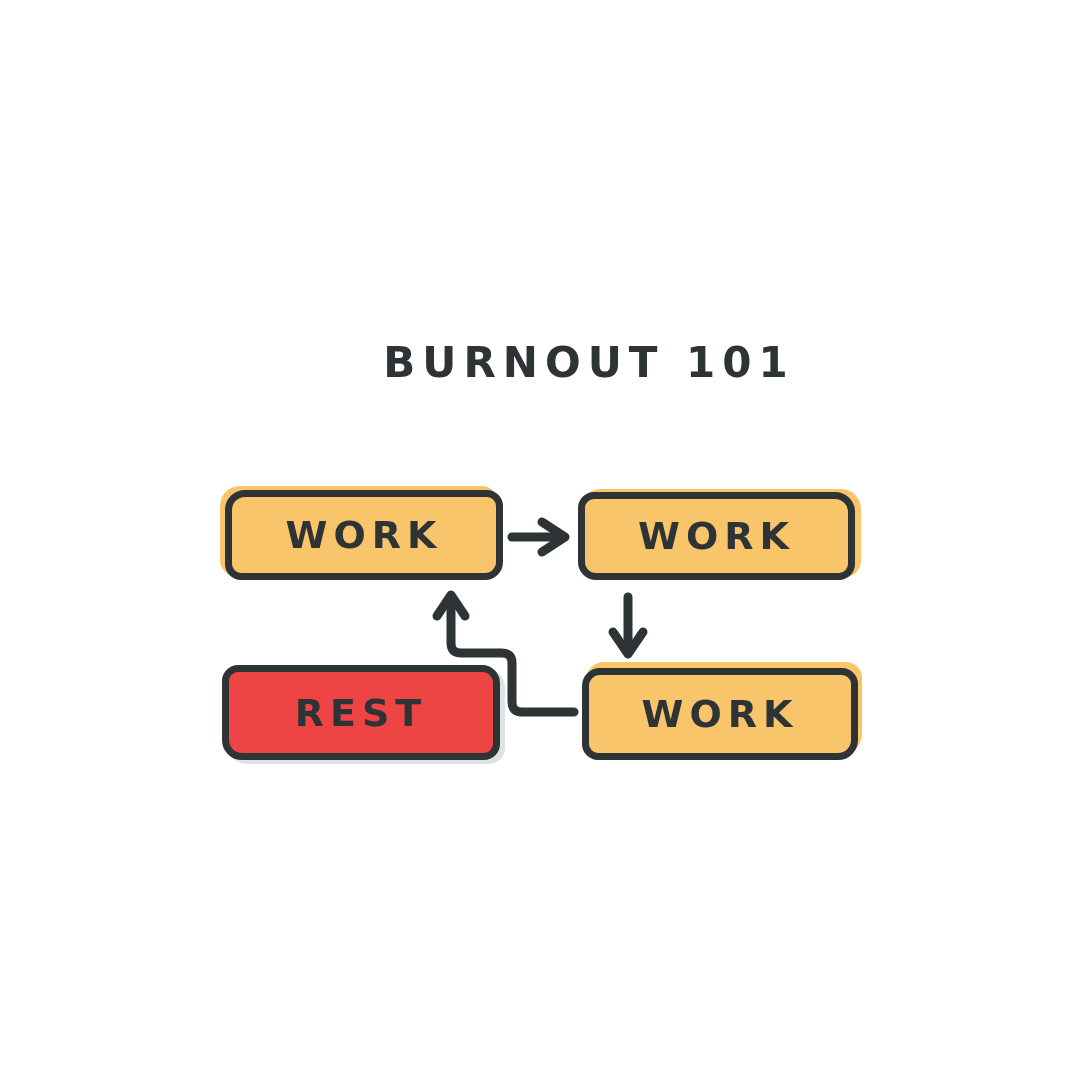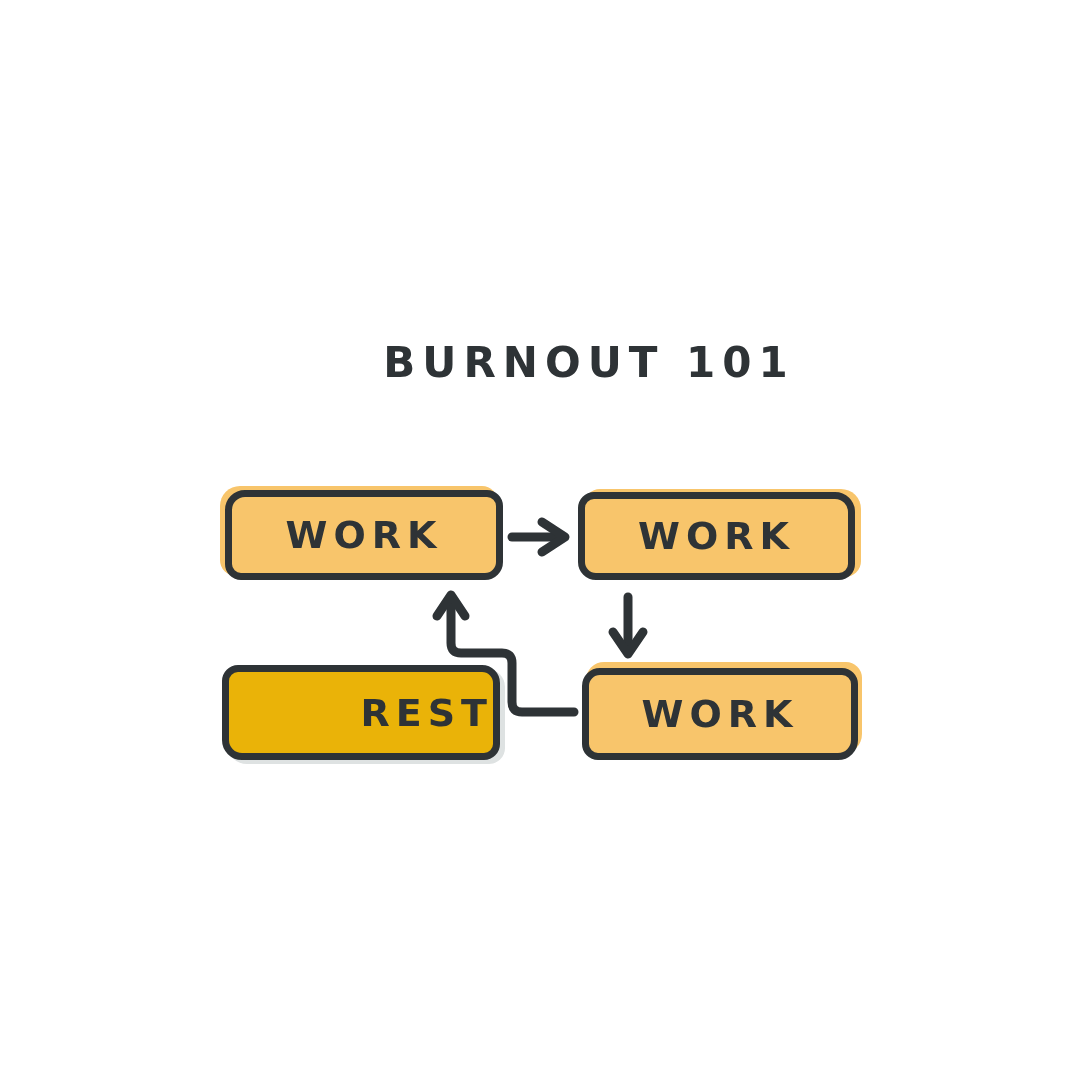--- a/index.html
+++ b/index.html
@@ -34,21 +34,21 @@
     justify-content: center;
     border: 7px solid #2e3336;
     border-radius: 18px;
     box-sizing: border-box;
     font-size: 38px;
     font-weight: 800;
     letter-spacing: 6px;
     color: #2e3336;
   }
   .node.work { background: #f8c56b; }
-  .node.rest { background: #eab308; justify-content: flex-end; }
+  .node.rest { background: #ef4444; }
 
   
   .node.work-1 { left: 225px; top: 490px; width: 278px; height: 90px;
                  box-shadow: -5px -4px 0 0 #f8c56b; border-radius: 20px 16px 18px 16px; }
   .node.work-2 { left: 578px; top: 492px; width: 277px; height: 88px;
                  box-shadow: 6px -3px 0 0 #f8c56b; border-radius: 16px 20px 16px 18px; }
   .node.work-3 { left: 582px; top: 668px; width: 276px; height: 92px;
                  box-shadow: 4px -6px 0 0 #f8c56b; border-radius: 18px 16px 20px 16px; }
   .node.rest-1 { left: 222px; top: 665px; width: 278px; height: 95px;
                  box-shadow: 5px 4px 0 0 #dee2e2; border-radius: 16px 18px 16px 20px; }

